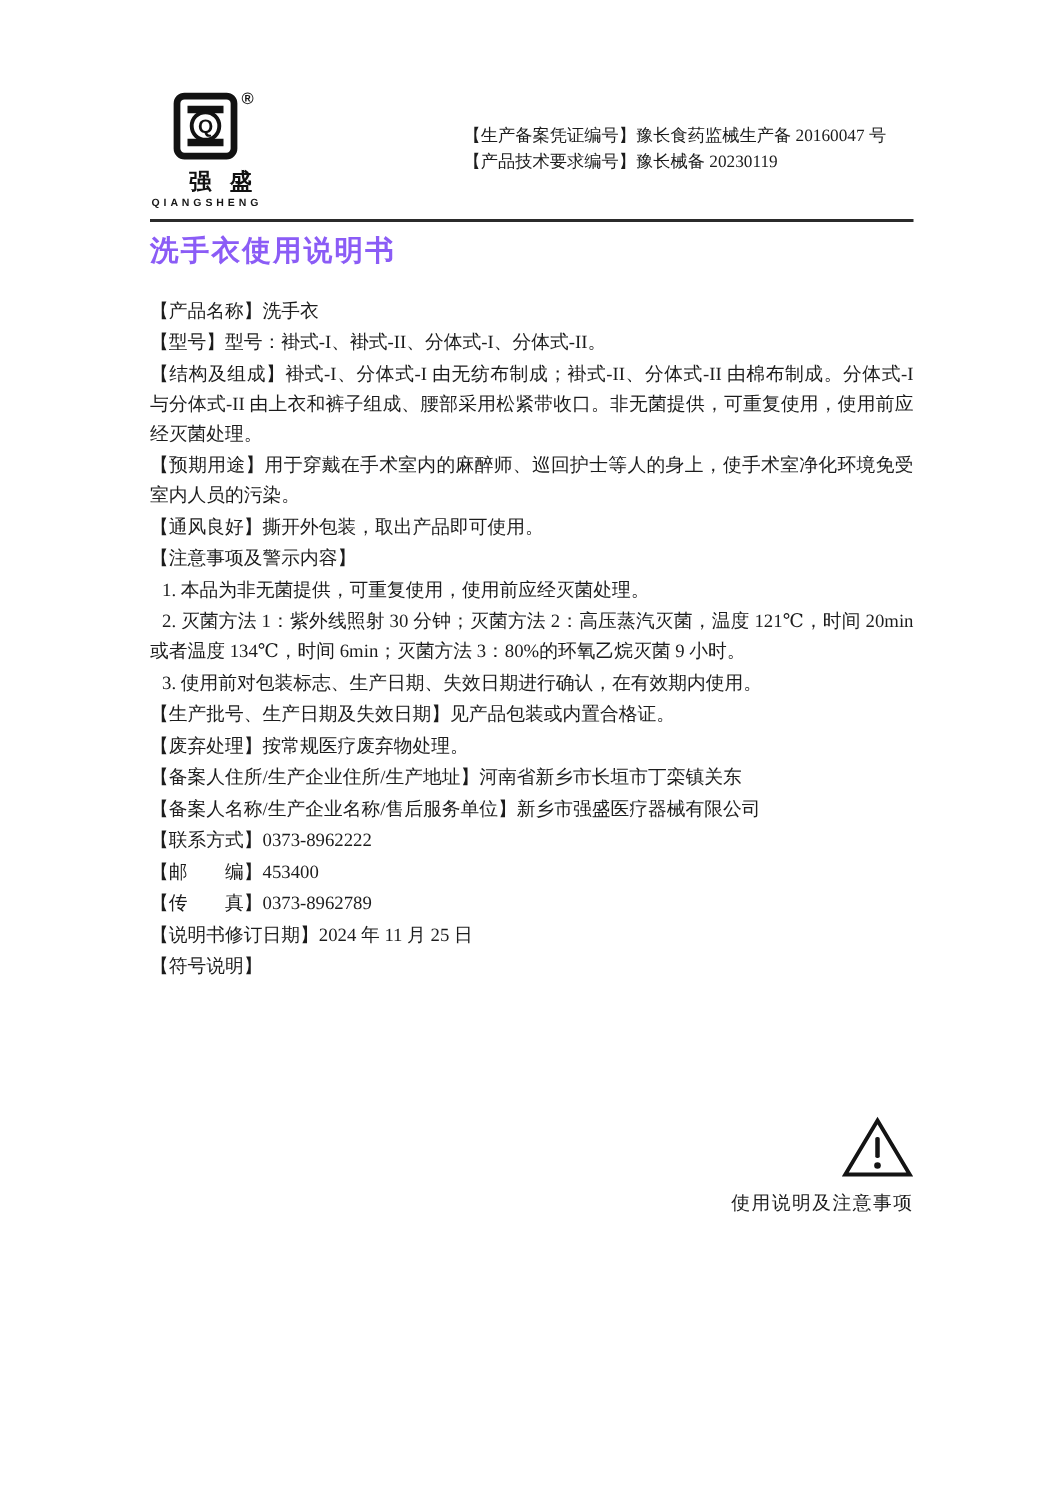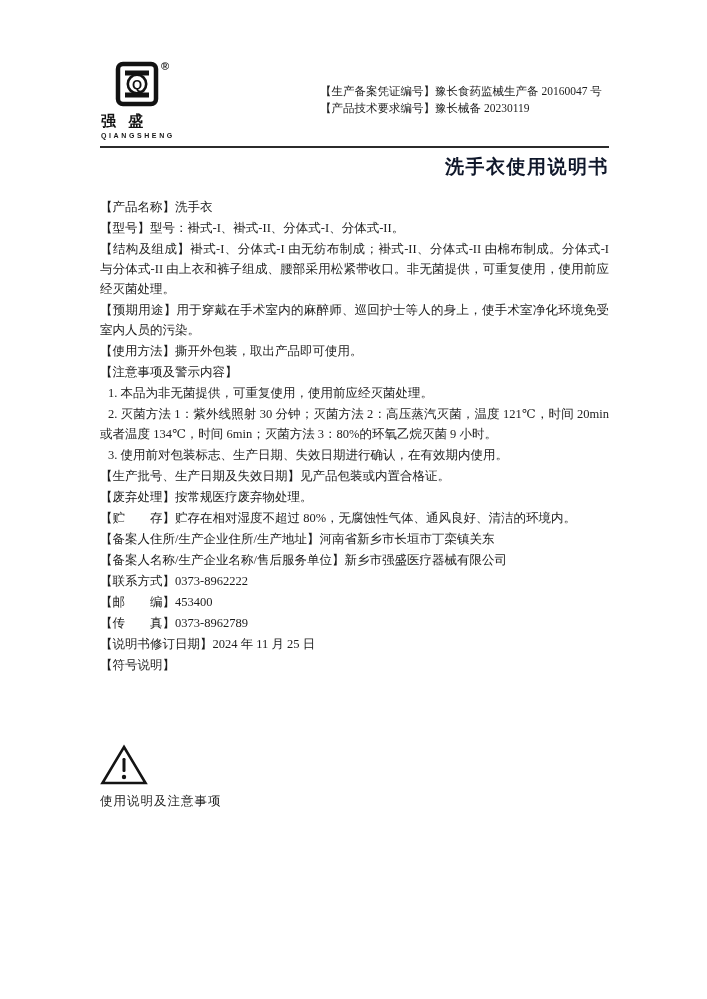--- a/index.html
+++ b/index.html
@@ -45,35 +45,36 @@
     font-weight: bold;
   }
   .brand-cn {
     margin-top: 3px;
     font-size: 15px;
     font-weight: bold;
     letter-spacing: 4px;
     color: #111;
     font-family: "Liberation Sans", "DejaVu Sans", sans-serif;
     white-space: nowrap;
+    margin-left: 25px;
   }
   .brand-en {
     margin-top: 1px;
     font-size: 7px;
     font-weight: bold;
     letter-spacing: 2.6px;
     color: #161616;
     font-family: "Liberation Sans", "DejaVu Sans", sans-serif;
     white-space: nowrap;
   }
 
   
   .reg-block {
     position: absolute;
-    left: 320px;
+    left: 309px;
     top: 83px;
     font-size: 11.5px;
     line-height: 16.5px;
     color: #1c1c1c;
     white-space: nowrap;
   }
 
   
   .header-rule {
     position: absolute;
@@ -82,25 +83,25 @@
     width: 509px;
     height: 2px;
     background: #2b2b2b;
   }
   .doc-title {
     position: absolute;
     left: 100px;
     top: 154px;
     width: 509px;
     margin: 0;
-    text-align: right;
+    text-align: left;
     font-size: 19px;
     font-weight: bold;
     letter-spacing: 1.5px;
-    color: #0f172a;
+    color: #8b5cf6;
   }
 
   
   .doc-body {
     position: absolute;
     left: 100px;
     top: 197px;
     width: 509px;
     font-size: 12.5px;
     line-height: 20px;
@@ -110,21 +111,21 @@
   .para { margin: 0 0 1px 0; }
   .para.item { text-indent: 8px; }
   .entry-label { color: #1c1c1c; }
 
   
   .symbol-block {
     position: absolute;
     left: 100px;
     top: 744px;
     width: 509px;
-    text-align: left;
+    text-align: right;
   }
   .symbol-block svg { display: inline-block; }
   .symbol-caption {
     margin-top: 3px;
     font-size: 12.5px;
     letter-spacing: 1px;
     color: #1c1c1c;
   }
 </style>
 </head>
@@ -155,28 +156,27 @@
 
   <div class="header-rule"></div>
 
   <h1 class="doc-title">洗手衣使用说明书</h1>
 
   <main class="doc-body">
       <p class="para entry"><span class="entry-label">【产品名称】</span>洗手衣</p>
       <p class="para entry"><span class="entry-label">【型号】</span>型号：褂式-I、褂式-II、分体式-I、分体式-II。</p>
       <p class="para entry"><span class="entry-label">【结构及组成】</span>褂式-I、分体式-I 由无纺布制成；褂式-II、分体式-II 由棉布制成。分体式-I 与分体式-II 由上衣和裤子组成、腰部采用松紧带收口。非无菌提供，可重复使用，使用前应经灭菌处理。</p>
       <p class="para entry"><span class="entry-label">【预期用途】</span>用于穿戴在手术室内的麻醉师、巡回护士等人的身上，使手术室净化环境免受室内人员的污染。</p>
-      <p class="para entry"><span class="entry-label">【使用方法】</span>撕开外包装，取出产品即可使用。</p>
+      <p class="para entry"><span class="entry-label">【通风良好】</span>撕开外包装，取出产品即可使用。</p>
       <p class="para entry"><span class="entry-label">【注意事项及警示内容】</span></p>
       <p class="para item">1. 本品为非无菌提供，可重复使用，使用前应经灭菌处理。</p>
       <p class="para item">2. 灭菌方法 1：紫外线照射 30 分钟；灭菌方法 2：高压蒸汽灭菌，温度 121℃，时间 20min 或者温度 134℃，时间 6min；灭菌方法 3：80%的环氧乙烷灭菌 9 小时。</p>
       <p class="para item">3. 使用前对包装标志、生产日期、失效日期进行确认，在有效期内使用。</p>
       <p class="para entry"><span class="entry-label">【生产批号、生产日期及失效日期】</span>见产品包装或内置合格证。</p>
       <p class="para entry"><span class="entry-label">【废弃处理】</span>按常规医疗废弃物处理。</p>
-      <p class="para entry"><span class="entry-label">【贮　　存】</span>贮存在相对湿度不超过 80%，无腐蚀性气体、通风良好、清洁的环境内。</p>
       <p class="para entry"><span class="entry-label">【备案人住所/生产企业住所/生产地址】</span>河南省新乡市长垣市丁栾镇关东</p>
       <p class="para entry"><span class="entry-label">【备案人名称/生产企业名称/售后服务单位】</span>新乡市强盛医疗器械有限公司</p>
       <p class="para entry"><span class="entry-label">【联系方式】</span>0373-8962222</p>
       <p class="para entry"><span class="entry-label">【邮　　编】</span>453400</p>
       <p class="para entry"><span class="entry-label">【传　　真】</span>0373-8962789</p>
       <p class="para entry"><span class="entry-label">【说明书修订日期】</span>2024 年 11 月 25 日</p>
       <p class="para entry"><span class="entry-label">【符号说明】</span></p>
     </main>
 
   <div class="symbol-block">

